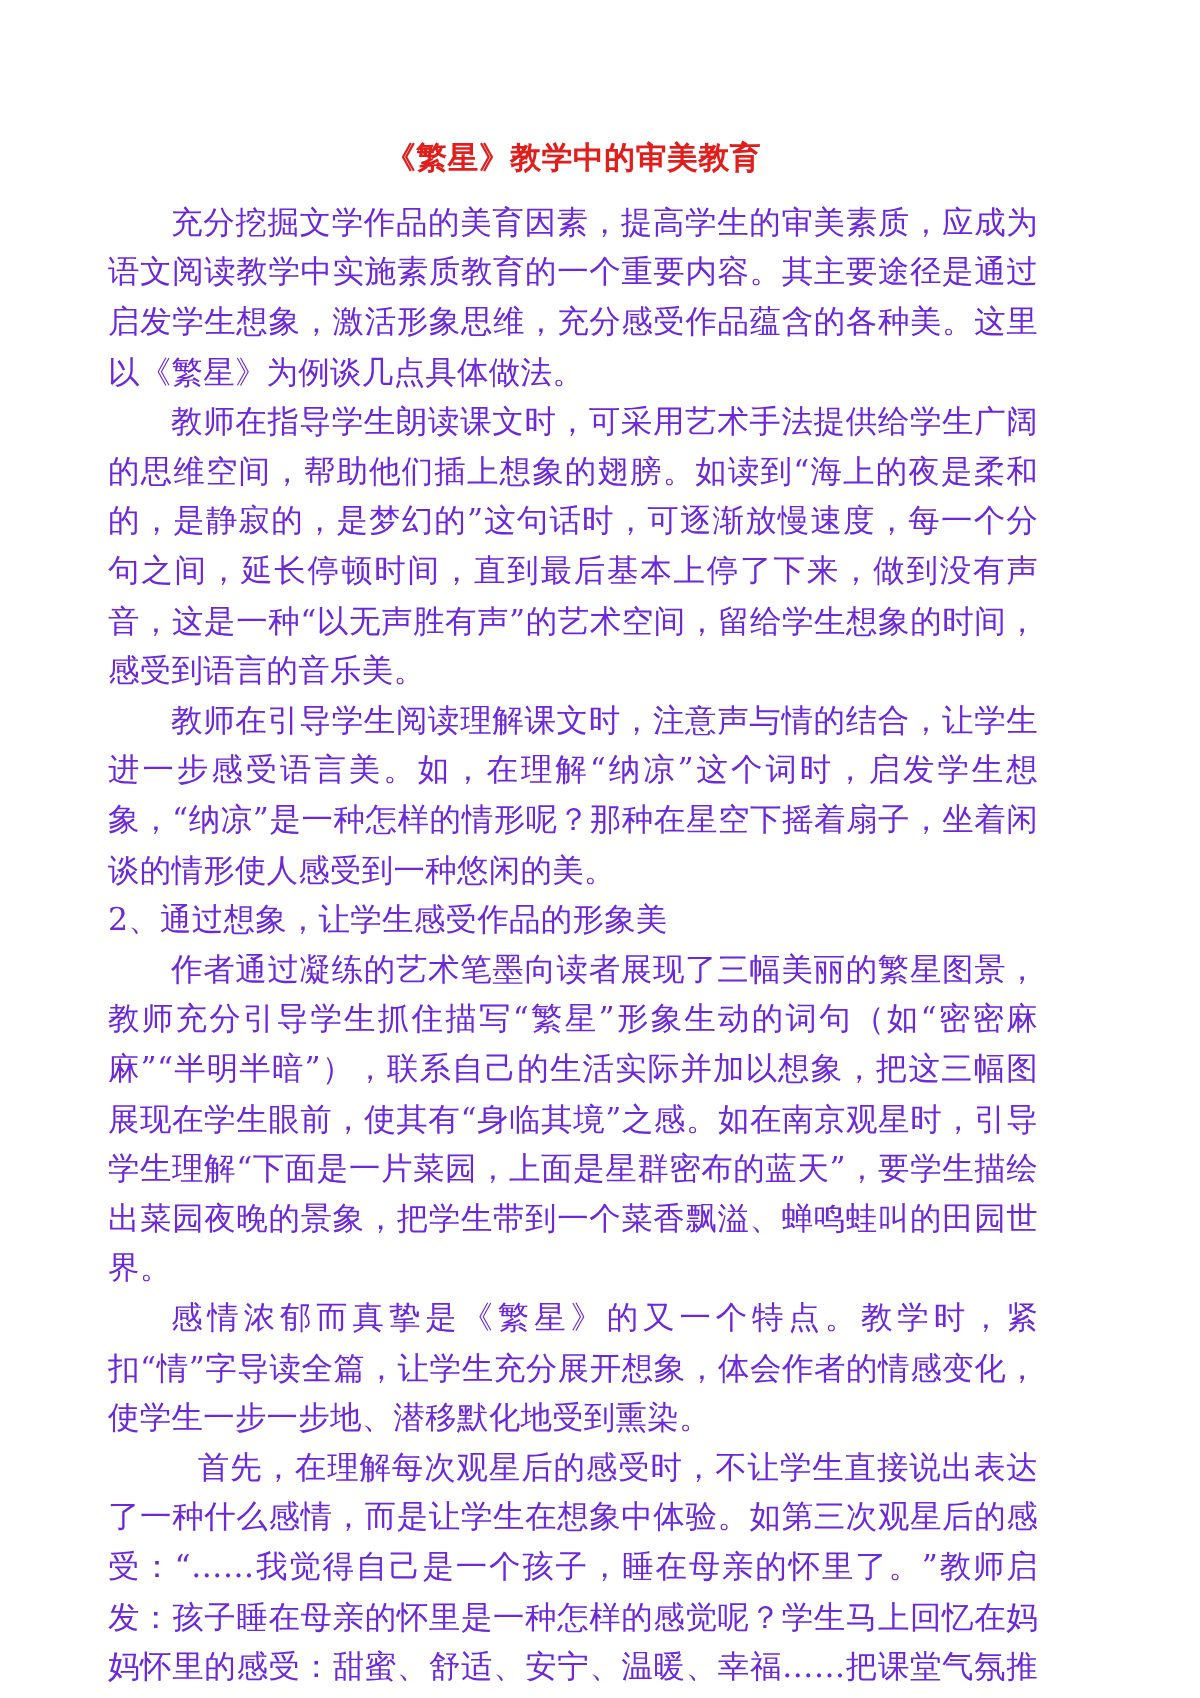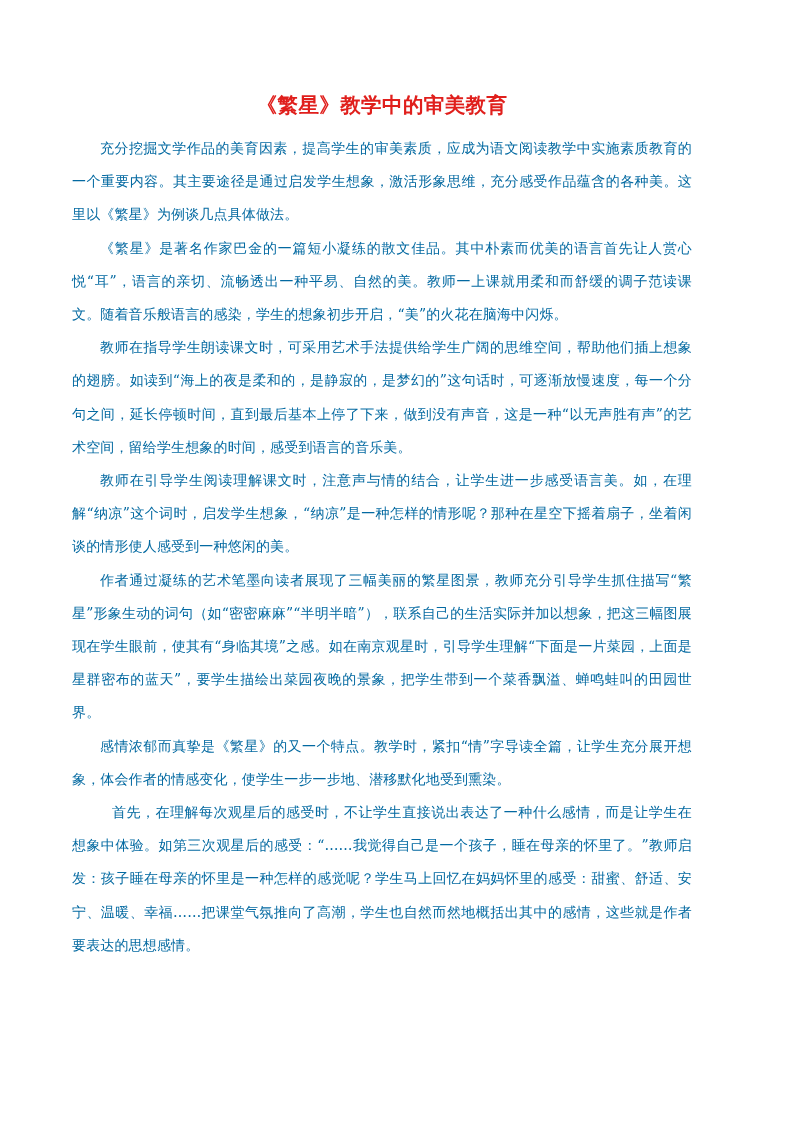--- a/index.html
+++ b/index.html
@@ -38,23 +38,23 @@
     font-size: 20.5px;
     line-height: 34px;
     text-align: center;
     margin: 0 0 10px 0;
     letter-spacing: 0.4px;
     font-family: "DejaVu Serif", "Liberation Serif", serif;
   }
 
   p.para {
     margin: 0;
-    font-size: 14px;
+    font-size: 21px;
     line-height: 33.2px;
-    color: #0369a1;
+    color: #6d28d9;
     text-align: justify;
     text-justify: inter-ideograph;
     letter-spacing: 0.15px;
     word-break: break-all;
     font-family: "DejaVu Serif", "Liberation Serif", serif;
   }
 
   p.indent-2 { text-indent: 2em; }
   p.indent-0 { text-indent: 0em; }
   p.indent-3 { text-indent: 2.85em; }
@@ -69,26 +69,26 @@
 
 <div class="page">
 
   <div class="doc-body">
 
     <h1 class="doc-title">《繁星》教学中的审美教育</h1>
 
     <p class="para indent-2">充分挖掘文学作品的美育因素，提高学生的审美素质，应成为语文阅读教学中实施素质教育的一个重要内容。其主要途径是通过启发学生想象，激活形象思维，充分感受作品蕴含的各种美。这里以《繁星》为例谈几点具体做法。</p>
 
 
-    <p class="para indent-2">《繁星》是著名作家巴金的一篇短小凝练的散文佳品。其中朴素而优美的语言首先让人赏心悦“耳”，语言的亲切、流畅透出一种平易、自然的美。教师一上课就用柔和而舒缓的调子范读课文。随着音乐般语言的感染，学生的想象初步开启，“美”的火花在脑海中闪烁。</p>
 
     <p class="para indent-2">教师在指导学生朗读课文时，可采用艺术手法提供给学生广阔的思维空间，帮助他们插上想象的翅膀。如读到“海上的夜是柔和的，是静寂的，是梦幻的”这句话时，可逐渐放慢速度，每一个分句之间，延长停顿时间，直到最后基本上停了下来，做到没有声音，这是一种“以无声胜有声”的艺术空间，留给学生想象的时间，感受到语言的音乐美。</p>
 
     <p class="para indent-2">教师在引导学生阅读理解课文时，注意声与情的结合，让学生进一步感受语言美。如，在理解“纳凉”这个词时，启发学生想象，“纳凉”是一种怎样的情形呢？那种在星空下摇着扇子，坐着闲谈的情形使人感受到一种悠闲的美。</p>
 
+    <p class="para indent-0">2、通过想象，让学生感受作品的形象美</p>
 
     <p class="para indent-2">作者通过凝练的艺术笔墨向读者展现了三幅美丽的繁星图景，教师充分引导学生抓住描写“繁星”形象生动的词句（如“密密麻麻”“半明半暗”），联系自己的生活实际并加以想象，把这三幅图展现在学生眼前，使其有“身临其境”之感。如在南京观星时，引导学生理解“下面是一片菜园，上面是星群密布的蓝天”，要学生描绘出菜园夜晚的景象，把学生带到一个菜香飘溢、蝉鸣蛙叫的田园世界。</p>
 
 
 
     <p class="para indent-2">感情浓郁而真挚是《繁星》的又一个特点。教学时，紧扣“情”字导读全篇，让学生充分展开想象，体会作者的情感变化，使学生一步一步地、潜移默化地受到熏染。</p>
 
     <p class="para indent-3">首先，在理解每次观星后的感受时，不让学生直接说出表达了一种什么感情，而是让学生在想象中体验。如第三次观星后的感受：“……我觉得自己是一个孩子，睡在母亲的怀里了。”教师启发：孩子睡在母亲的怀里是一种怎样的感觉呢？学生马上回忆在妈妈怀里的感受：甜蜜、舒适、安宁、温暖、幸福……把课堂气氛推向了高潮，学生也自然而然地概括出其中的感情，这些就是作者要表达的思想感情。</p>
 
   </div>

